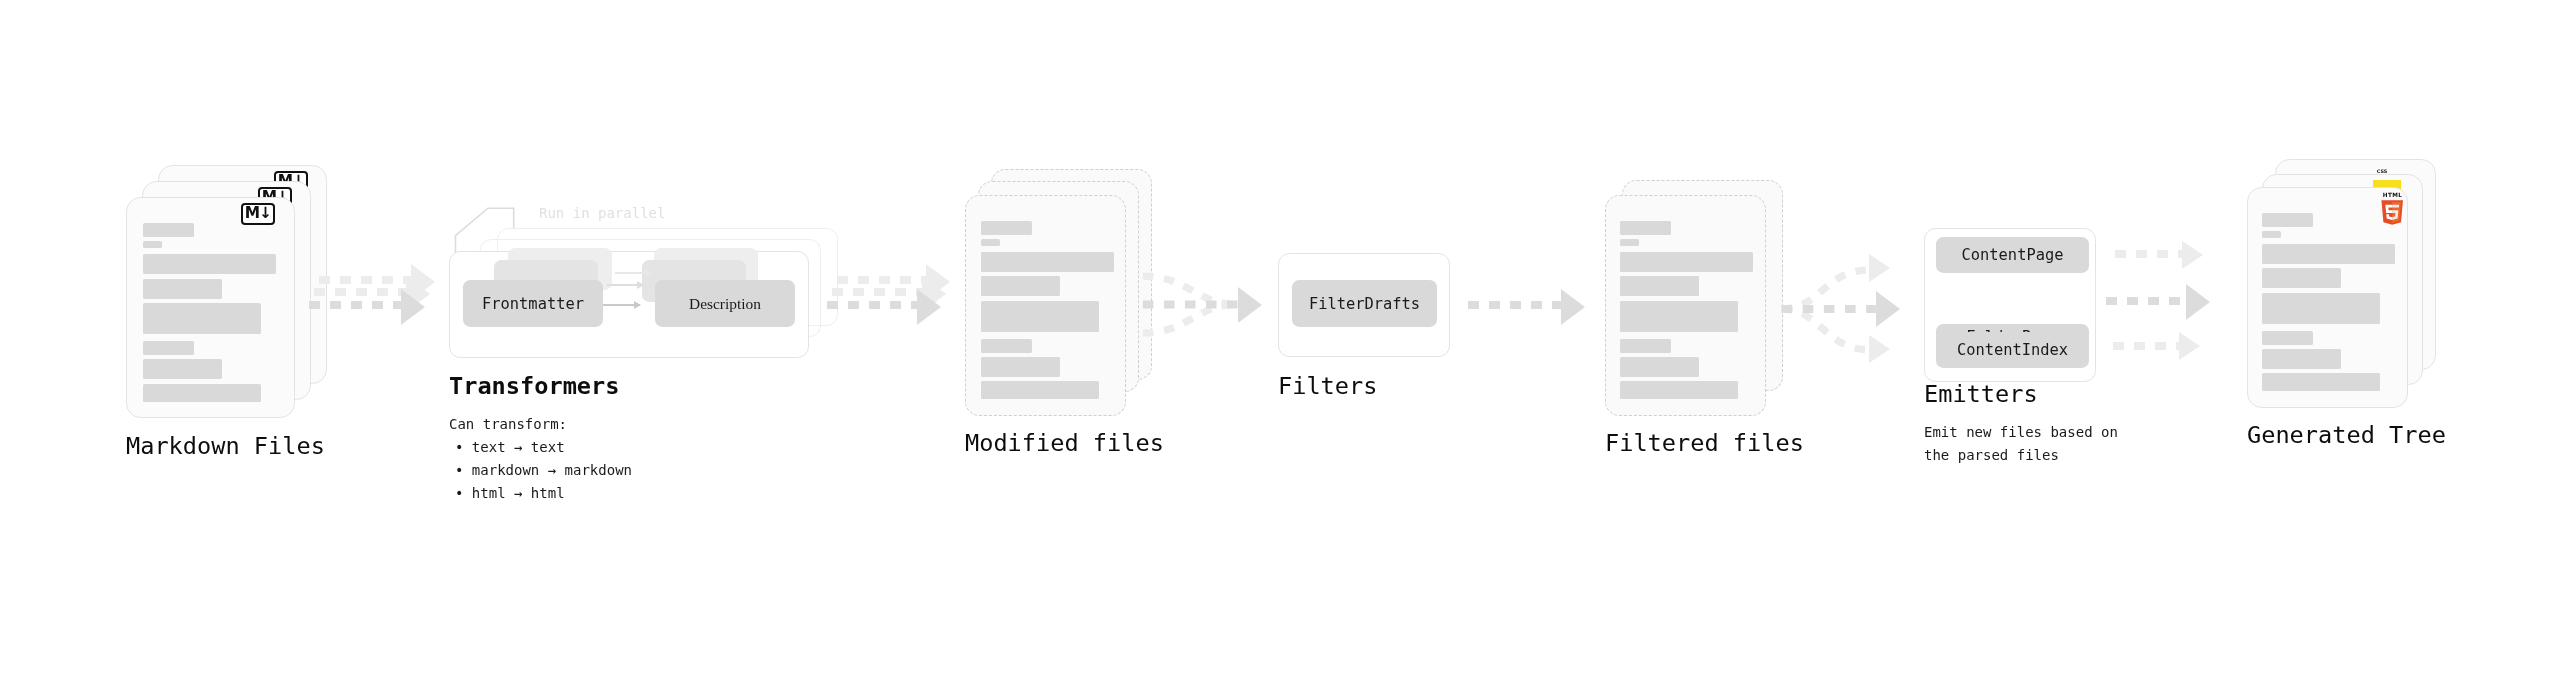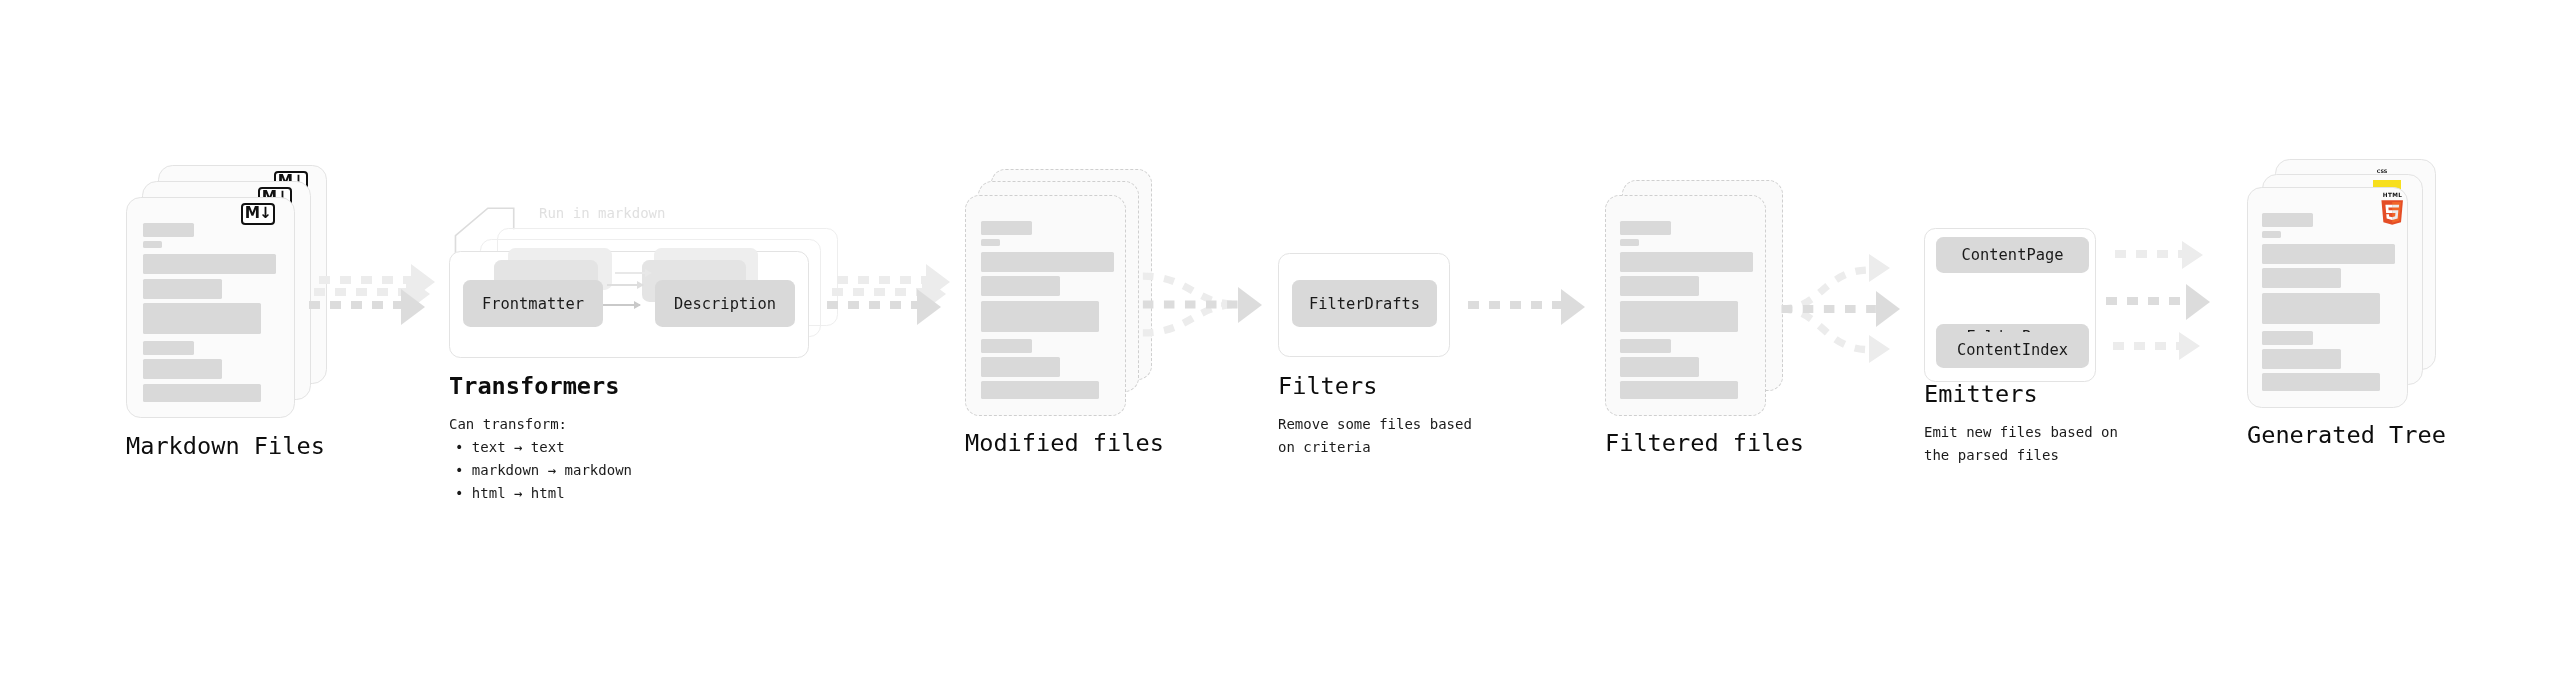--- a/index.html
+++ b/index.html
@@ -157,37 +157,37 @@
     <div class="tri faint" style="left:406px; top:276px;"></div>
     <div class="dashline" style="left:309px; top:301px; width:98px;"></div>
     <div class="tri" style="left:401px; top:289px;"></div>
   </div>
 
   <div>
 
     <svg class="curve" style="left:449px; top:200px; width:89px; height:65px;" viewBox="0 0 110 80">
       <path d="M 8 78 L 8 44 L 48 10 L 80 10 L 80 36" fill="none" stroke="#dcdcdc" stroke-width="2"></path>
     </svg>
-    <div class="note" style="left:539px; top:205px;">Run in markdown</div>
+    <div class="note" style="left:539px; top:205px;">Run in parallel</div>
 
     <div class="procbox faint" style="left:497px; top:228px; width:341px; height:98px;"></div>
     <div class="procbox faint" style="left:480px; top:239px; width:341px; height:98px;"></div>
     <div class="procbox" style="left:449px; top:251px; width:360px; height:107px;"></div>
 
     <div class="chip g3" style="left:508px; top:248px; width:104px; height:42px;"></div>
     <div class="chip g3" style="left:654px; top:248px; width:104px; height:42px;"></div>
     <div class="chip g2" style="left:494px; top:260px; width:104px; height:42px;"></div>
     <div class="chip g2" style="left:642px; top:260px; width:104px; height:42px;"></div>
 
     <div class="miniarrow f3" style="left:615px; top:272px; width:36px;"></div>
     <div class="miniarrow f2" style="left:607px; top:284px; width:36px;"></div>
     <div class="miniarrow" style="left:598px; top:304px; width:42px;"></div>
 
     <div class="chip" style="left:463px; top:280px; width:140px; height:47px;">Frontmatter</div>
-    <div class="chip" style="left:655px; top:280px; width:140px; height:47px;">Description</div>
+    <div class="chip" style="left:655px; top:280px; width:140px; height:47px;font-family:Liberation Serif, serif;">Description</div>
   </div>
   <div class="title" style="left:449px; top:372px;font-weight:bold;">Transformers</div>
   <div class="sub" style="left:449px; top:413px;">Can transform:</div>
   <div class="bullets" style="left:455px; top:436px;">
     <div>• text → text</div>
     <div>• markdown → markdown</div>
     <div>• html → html</div>
   </div>
 
   <div class="arrowgrp">
@@ -222,22 +222,20 @@
       <path d="M 2 55 L 120 55" fill="none" stroke="#dcdcdc" stroke-width="10" stroke-dasharray="13 13"></path>
     </svg>
     <div class="tri" style="left:1238px; top:287px;"></div>
   </div>
 
   <div>
     <div class="procbox" style="left:1278px; top:253px; width:172px; height:104px;"></div>
     <div class="chip" style="left:1292px; top:280px; width:145px; height:47px;">FilterDrafts</div>
   </div>
   <div class="title" style="left:1278px; top:372px;">Filters</div>
-  <div class="sub" style="left:1278px; top:413px;">Remove some files based
-on criteria</div>
 
   <div class="arrowgrp">
     <div class="dashline" style="left:1468px; top:301px; width:98px;"></div>
     <div class="tri" style="left:1561px; top:289px;"></div>
   </div>
 
   <div class="docstack">
     <div class="page dashed" style="left:1622px; top:180px; width:161px; height:211px;"></div>
     <div class="page dashed" style="left:1605px; top:195px; width:161px; height:221px;"></div>
 

